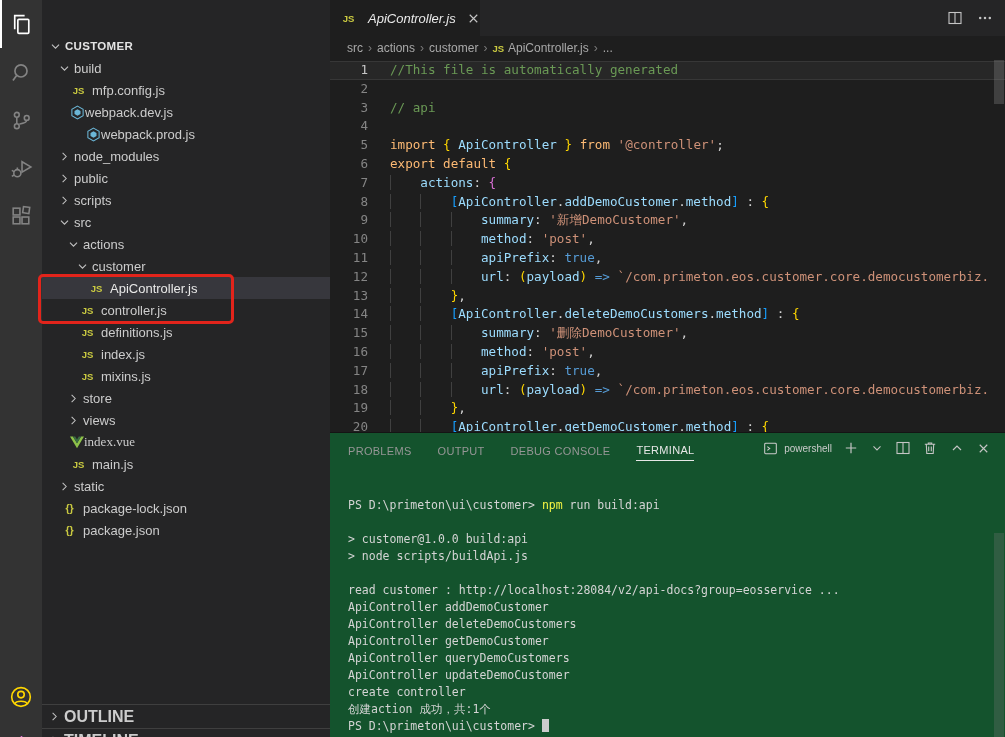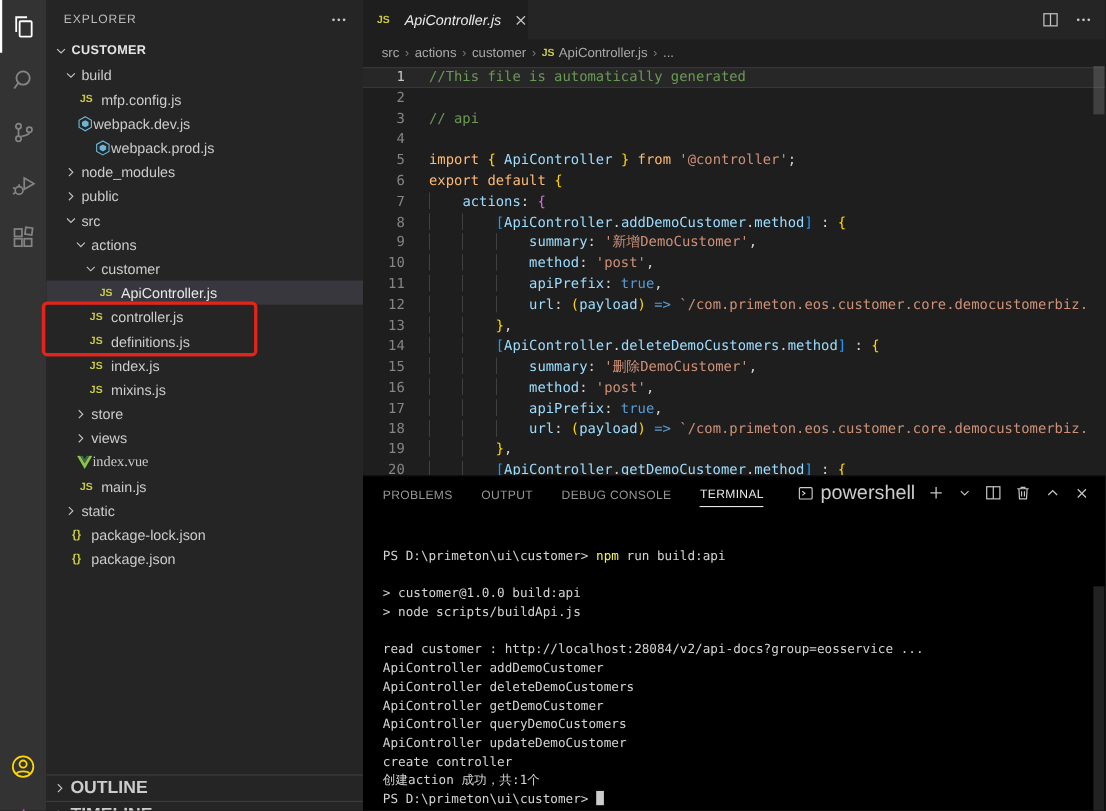--- a/index.html
+++ b/index.html
@@ -49,27 +49,27 @@
   .cline{display:flex;height:18.8px;white-space:pre;}
   .num{flex:0 0 60px;text-align:right;padding-right:22px;box-sizing:border-box;color:#858585;}
   .cur{background:rgba(255,255,255,.045);box-shadow:inset 0 1px 0 rgba(255,255,255,.08),inset 0 -1px 0 rgba(255,255,255,.08);}
   .cur .num{color:#c6c6c6;}
   .ctext{flex:1;overflow:hidden;}
   .c{color:#6a9955}.k{color:#fdba74}.v{color:#9cdcfe}.s{color:#ce9178}.kb{color:#569cd6}
   .b1{color:#ffd700}.b2{color:#da70d6}.b3{color:#179fff}.p{color:#d4d4d4}
   .i{color:#d4d4d4;background:repeating-linear-gradient(to right,#404040 0 1px,transparent 1px 30.34px);}
   .ed-scroll{position:absolute;right:1px;top:60px;width:10px;height:44px;background:rgba(121,121,121,.38);cursor:pointer;}
   
-  .panel{position:absolute;top:432px;left:0;right:0;bottom:0;background:#000000;border-top:1px solid #141414;}
+  .panel{position:absolute;top:432px;left:0;right:0;bottom:0;background:#14532d;border-top:1px solid #141414;}
   .panel-header{height:30px;display:flex;align-items:center;position:relative;padding-left:18px;}
   .ptab{font-size:11px;letter-spacing:.3px;color:#969696;margin-right:26px;padding:9px 0 4px;cursor:pointer;}
   .ptab.active{color:#e7e7e7;border-bottom:1px solid #e7e7e7;}
   .panel-actions{position:absolute;right:14px;top:0;height:30px;display:flex;align-items:center;gap:11px;color:#c5c5c5;}
   .panel-actions .icn{cursor:pointer;}
-  .ps-group{display:flex;align-items:center;gap:6px;font-size:18px;color:#cccccc;cursor:pointer;}
+  .ps-group{display:flex;align-items:center;gap:6px;font-size:10px;color:#cccccc;cursor:pointer;}
   .terminal{position:absolute;top:30px;left:0;right:12px;bottom:0;padding:34px 0 0 18px;
             font-family:"DejaVu Sans Mono",monospace;font-size:11.5px;line-height:17px;color:#cccccc;white-space:pre;overflow:hidden;}
   .tl{height:17px;}
   .y{color:#f5f543;}
   .cursor{display:inline-block;width:7px;height:13px;background:#cccccc;vertical-align:-2px;}
   .term-scroll{position:absolute;right:1px;top:100px;width:10px;bottom:0;background:rgba(121,121,121,.28);cursor:pointer;}
 </style>
 </head>
 <body>
 
@@ -132,30 +132,20 @@
       <span class="icn">
         <svg width="25" height="25" viewBox="0 0 24 24" fill="none" stroke="currentColor" stroke-width="1.5">
           <circle cx="12" cy="12" r="3.2"></circle>
           <path d="M12 7.3V4.8M12 19.2v-2.5M7.3 12H4.8M19.2 12h-2.5M8.7 8.7L6.9 6.9M17.1 17.1l-1.8-1.8M8.7 15.3l-1.8 1.8M17.1 6.9l-1.8 1.8"></path>
         </svg>
       </span>
     </div>
   </div>
 
 <div class="sidebar">
-  <div class="sb-header">
-    <span>EXPLORER</span>
-    <span class="sb-more icn" id="sbMore">
-        <svg width="16" height="16" viewBox="0 0 16 16" fill="currentColor">
-          <circle cx="3.2" cy="8" r="1.25"></circle>
-          <circle cx="8" cy="8" r="1.25"></circle>
-          <circle cx="12.8" cy="8" r="1.25"></circle>
-        </svg>
-      </span>
-  </div>
   <div class="tree" id="tree">
       <div class="trow root" style="padding-left: 6px;">
         <span class="chev">
           <svg width="15" height="15" viewBox="0 0 16 16" fill="none" stroke="currentColor" stroke-width="1.1">
             <path d="M4.2 6l3.8 3.8L11.8 6"></path>
           </svg>
         </span>
         <span class="lbl">CUSTOMER</span>
       </div>
       <div class="trow" style="padding-left: 15px;">
@@ -199,20 +189,28 @@
         </span>
         <span class="lbl">node_modules</span>
       </div>
       <div class="trow" style="padding-left: 15px;">
         <span class="chev">
           <svg width="15" height="15" viewBox="0 0 16 16" fill="none" stroke="currentColor" stroke-width="1.1">
             <path d="M6 4.2l3.8 3.8L6 11.8"></path>
           </svg>
         </span>
         <span class="lbl">public</span>
+      </div>
+      <div class="trow" style="padding-left: 15px;">
+        <span class="chev">
+          <svg width="15" height="15" viewBox="0 0 16 16" fill="none" stroke="currentColor" stroke-width="1.1">
+            <path d="M6 4.2l3.8 3.8L6 11.8"></path>
+          </svg>
+        </span>
+        <span class="lbl">scripts</span>
       </div>
       <div class="trow" style="padding-left: 15px;">
         <span class="chev">
           <svg width="15" height="15" viewBox="0 0 16 16" fill="none" stroke="currentColor" stroke-width="1.1">
             <path d="M4.2 6l3.8 3.8L11.8 6"></path>
           </svg>
         </span>
         <span class="lbl">src</span>
       </div>
       <div class="trow" style="padding-left: 24px;">

